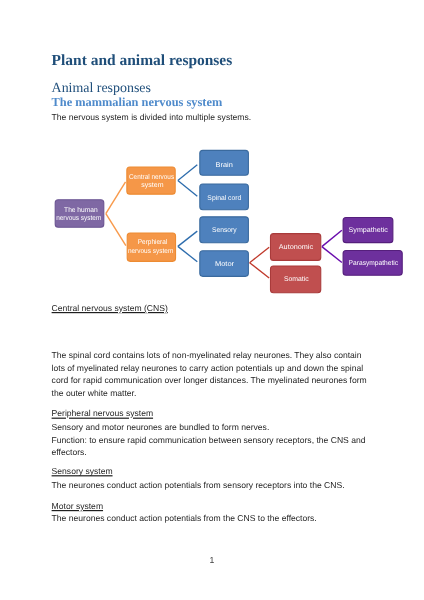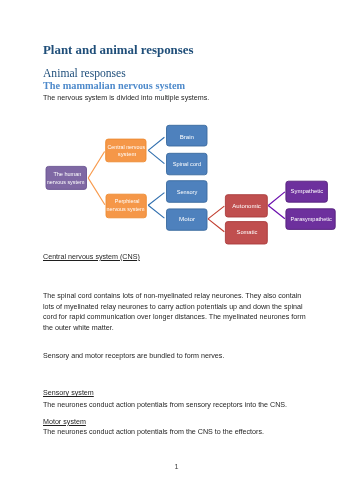--- a/index.html
+++ b/index.html
@@ -83,21 +83,23 @@
     </g>
     <g>
       <rect x="285.9" y="208.8" width="49.3" height="20.6" rx="2.5" fill="#6D309D" stroke="#551F7C" stroke-width="0.9"></rect>
       <text class="nodetext" x="311.15" y="220.7" textLength="41.3" lengthAdjust="spacingAndGlyphs">Parasympathetic</text>
     </g>
   </svg>
 
   <div class="p body ul" style="top:251.7px">Central nervous system (CNS)</div>
   <div class="p body" style="top:291.2px">The spinal cord contains lots of non-myelinated relay neurones. They also contain lots of myelinated relay neurones to carry action potentials up and down the spinal cord for rapid communication over longer distances. The myelinated neurones form the outer white matter.</div>
 
-  <div class="p body" style="top:350.7px">Sensory and motor receptors are bundled to form nerves.</div>
+  <div class="p body ul" style="top:339.7px">Peripheral nervous system</div>
+  <div class="p body" style="top:350.7px">Sensory and motor neurones are bundled to form nerves.</div>
+  <div class="p body" style="top:361.7px">Function: to ensure rapid communication between sensory receptors, the CNS and effectors.</div>
 
   <div class="p body ul" style="top:388.3px">Sensory system</div>
   <div class="p body" style="top:399.6px">The neurones conduct action potentials from sensory receptors into the CNS.</div>
 
   <div class="p body ul" style="top:416.7px">Motor system</div>
   <div class="p body" style="top:426.5px">The neurones conduct action potentials from the CNS to the effectors.</div>
 
   <div class="pagenum">1</div>
 </div>
 

